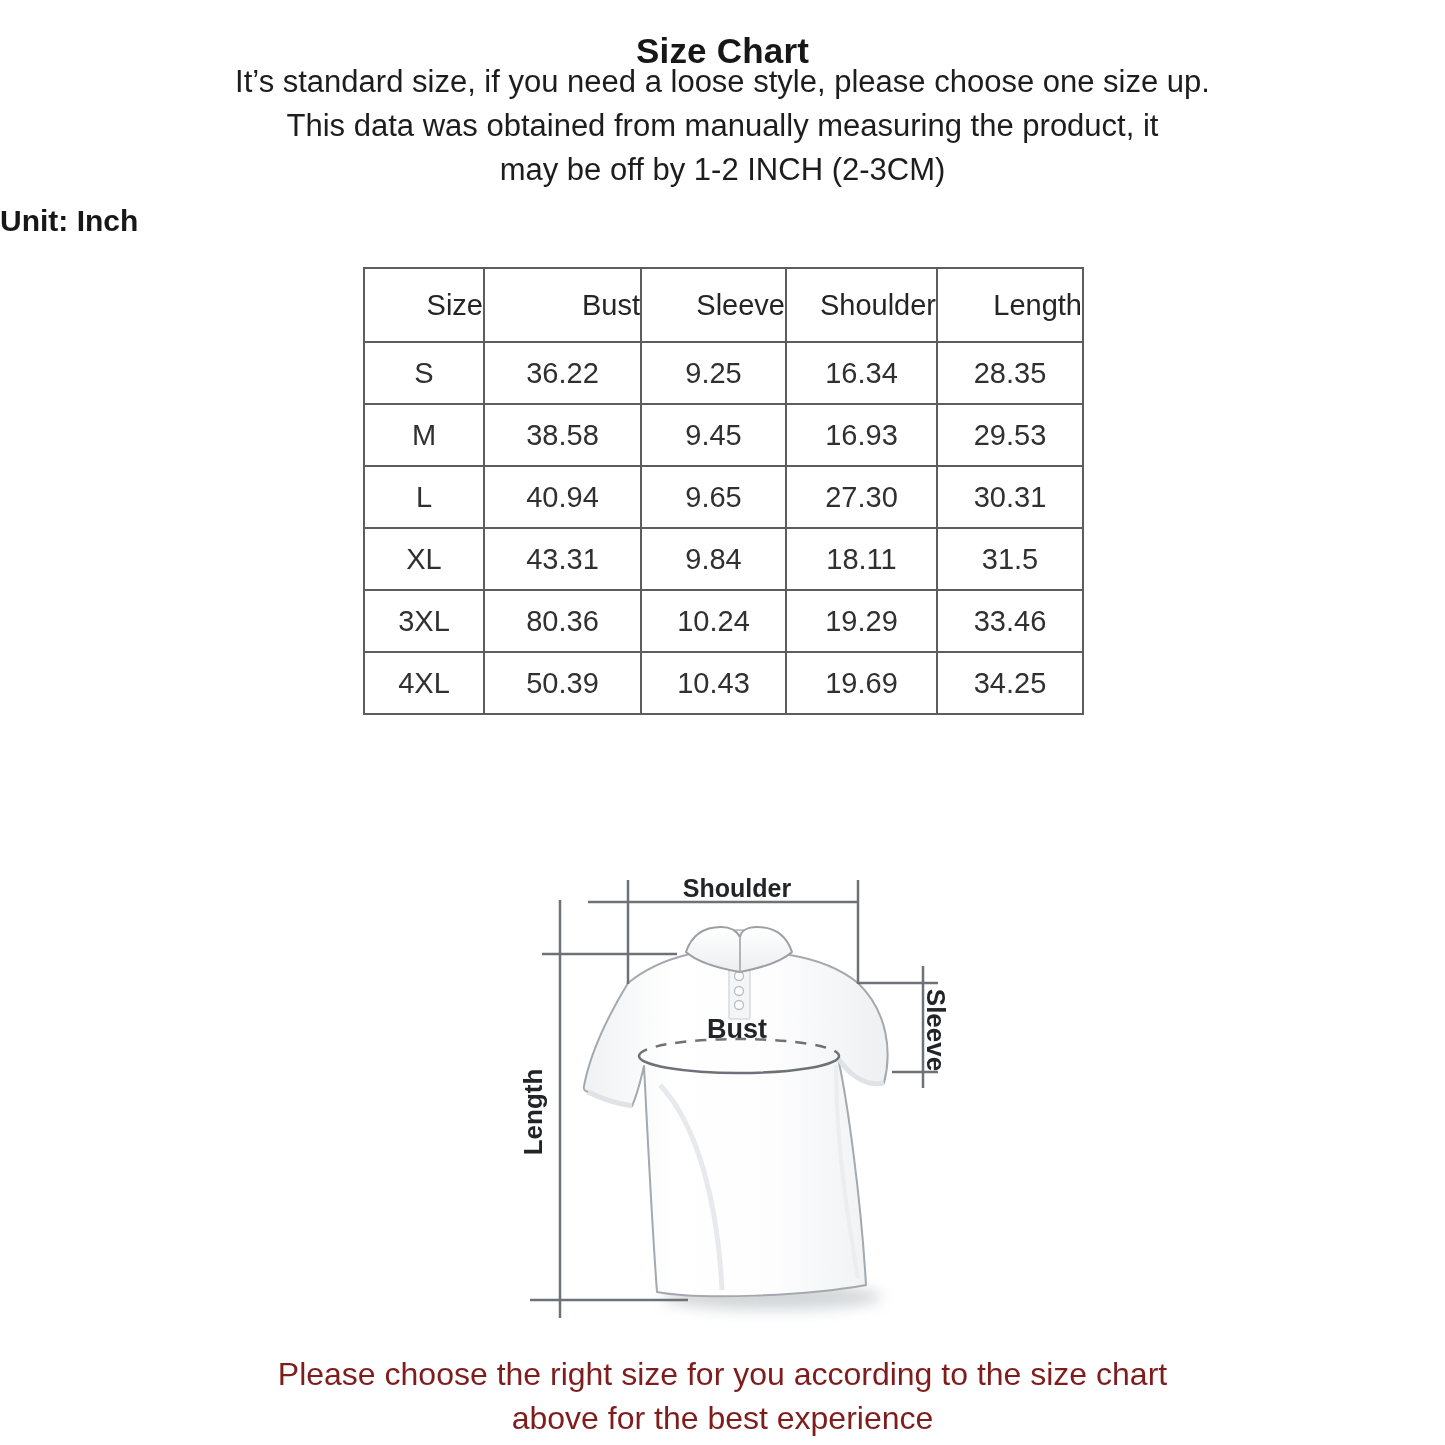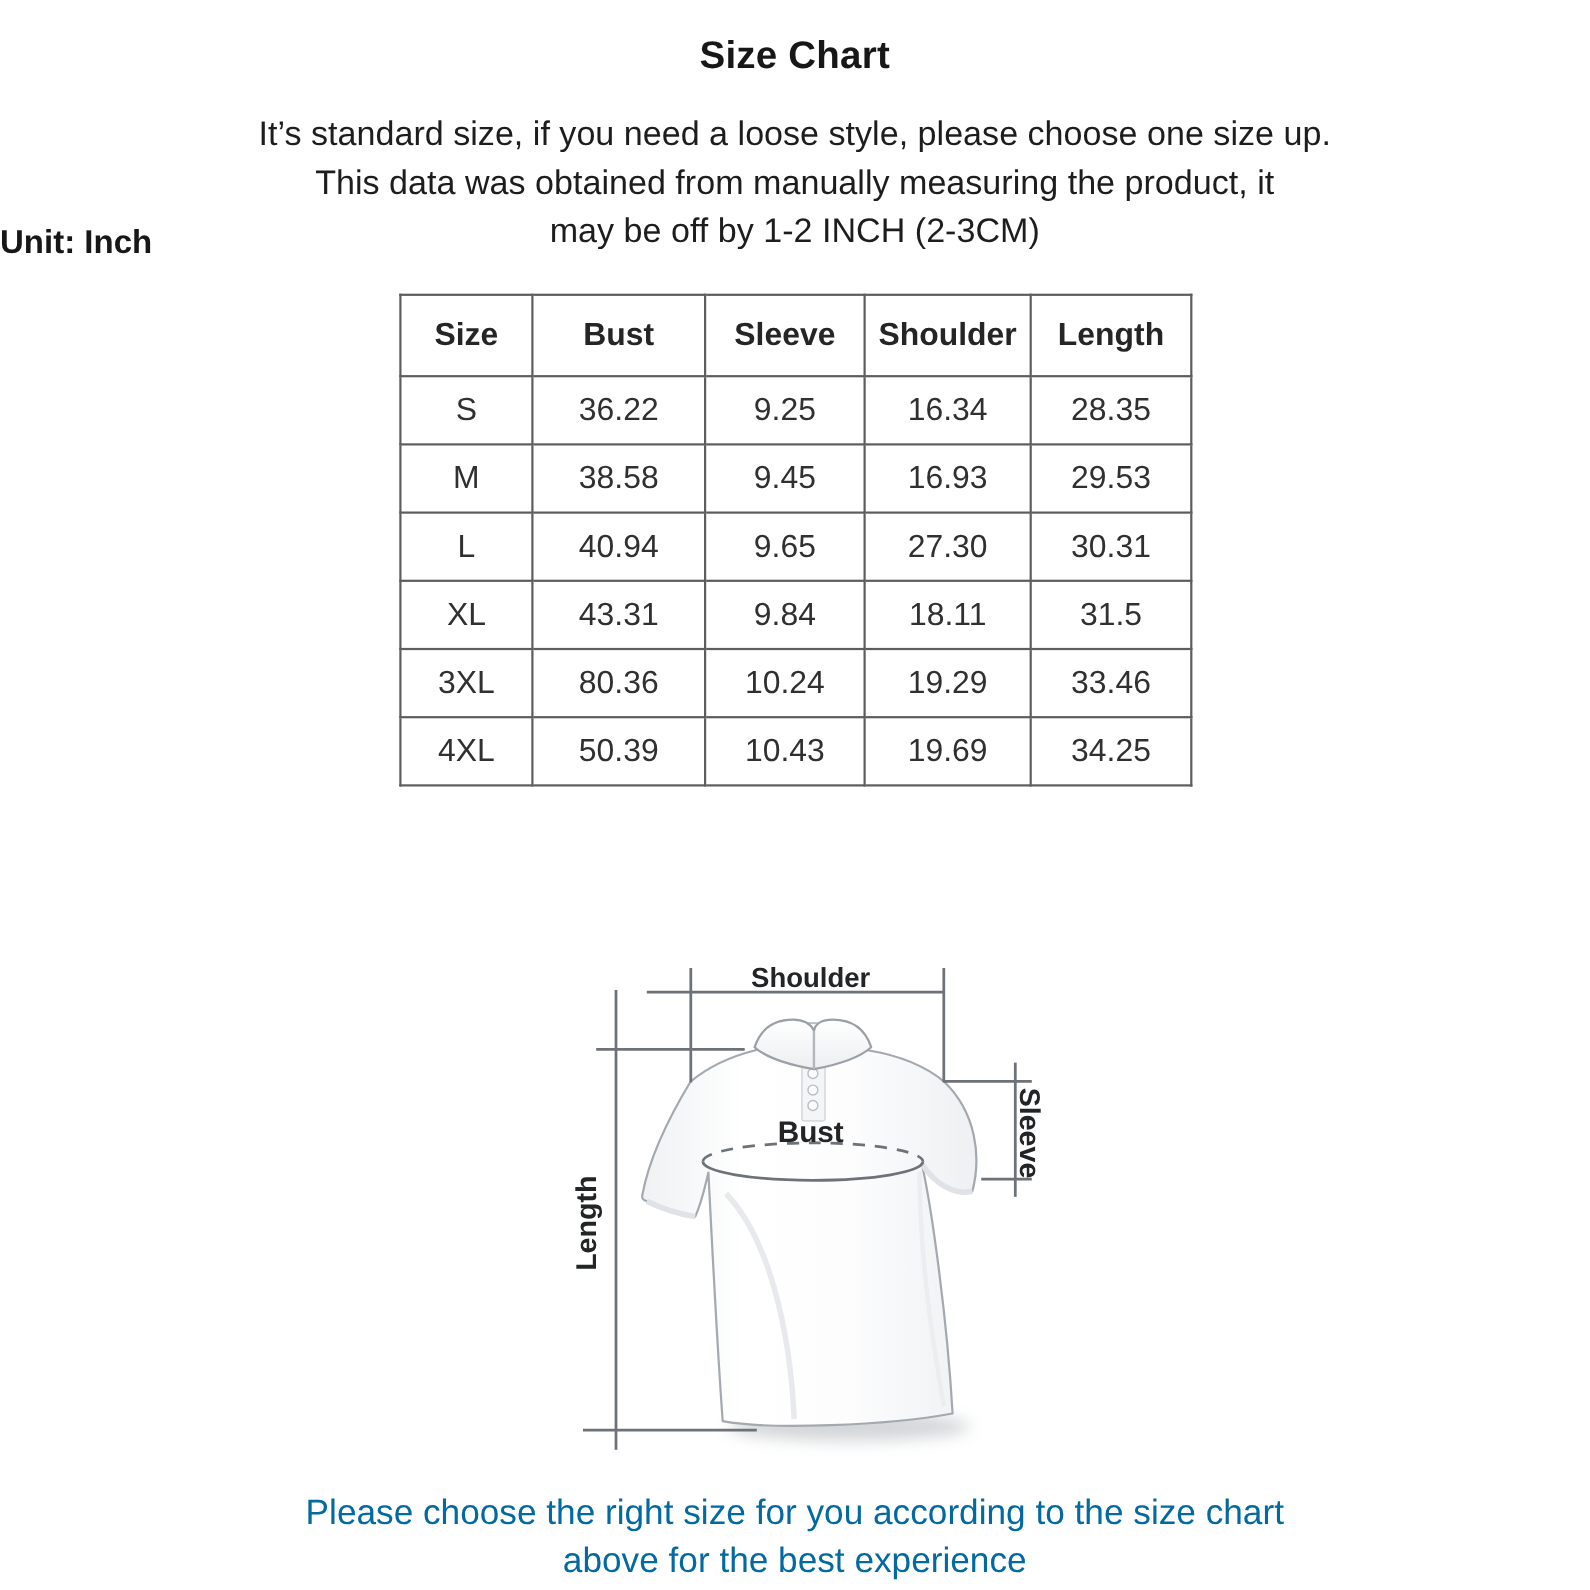--- a/index.html
+++ b/index.html
@@ -25,21 +25,20 @@
   }
   .intro {
     position: absolute;
     top: 60px;
     left: 0;
     width: 100%;
     text-align: center;
     font-size: 31px;
     line-height: 44px;
     color: #1d1d1d;
-    margin-top: 40px;
   }
   .unit {
     position: absolute;
     top: 204px;
     left: 0;
     width: 100%;
     text-align: left;
     font-size: 30px;
     font-weight: 800;
     color: #171717;
@@ -56,22 +55,23 @@
     text-align: center;
   }
   table.size-table th, table.size-table td {
     border: 2px solid #5d5d5d;
     padding: 0;
     vertical-align: middle;
     overflow: hidden;
   }
   table.size-table th {
     height: 72px;
-    font-weight: bold;
+    font-weight: normal;
     color: #252525;
+    text-align: right;
   }
   table.size-table td { height: 60px; font-weight: normal; }
   svg.diagram {
     position: absolute;
     left: 0;
     top: 870px;
     width: 1445px;
     height: 470px;
   }
   svg.diagram text {
@@ -81,21 +81,21 @@
   }
   .measure { stroke: #6d7278; stroke-width: 2.5; fill: none; }
   .footer {
     position: absolute;
     top: 1352px;
     left: 0;
     width: 100%;
     text-align: center;
     font-size: 32px;
     line-height: 44px;
-    color: #0369a1;
+    color: #7f1d1d;
   }
 </style>
 </head>
 <body>
 
 <div class="page">
 
   <h1 class="title">Size Chart</h1>
 
   <div class="intro">

